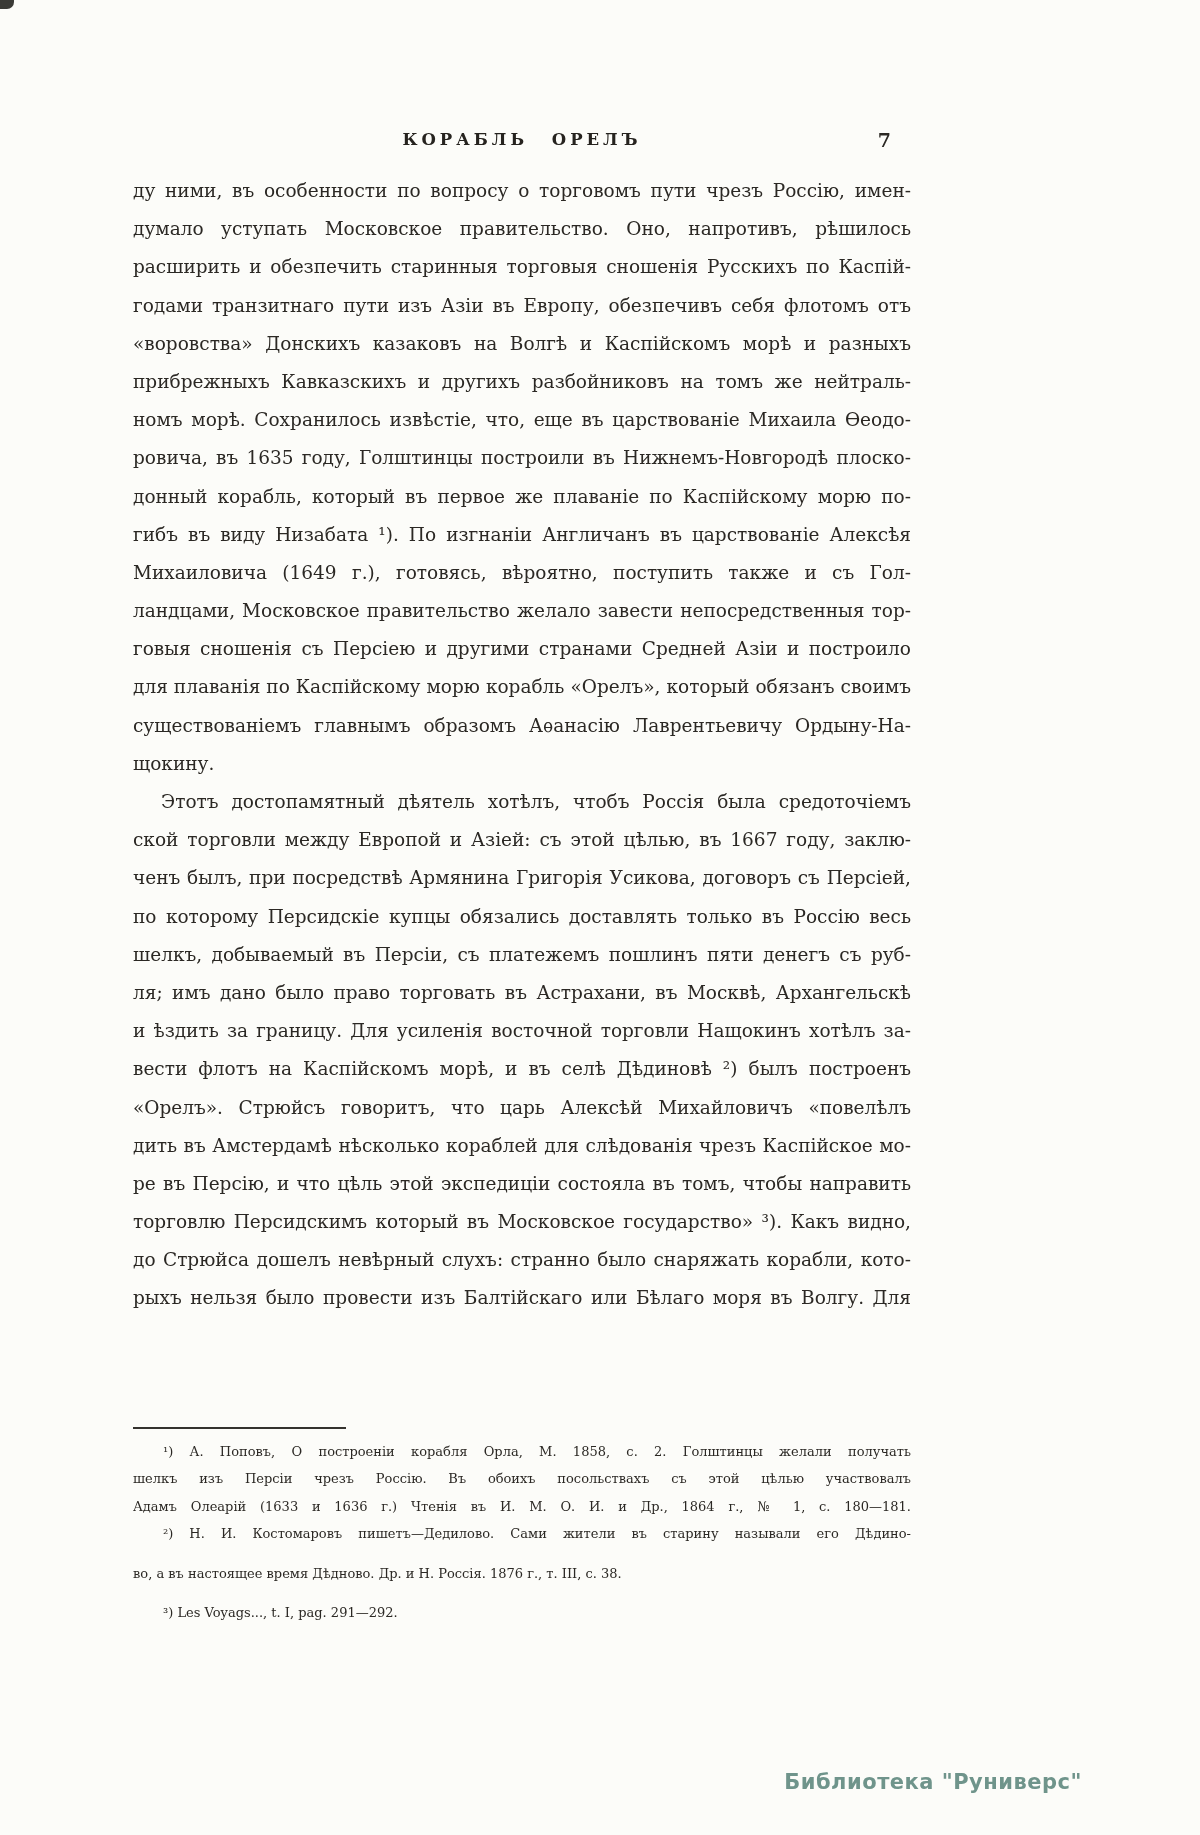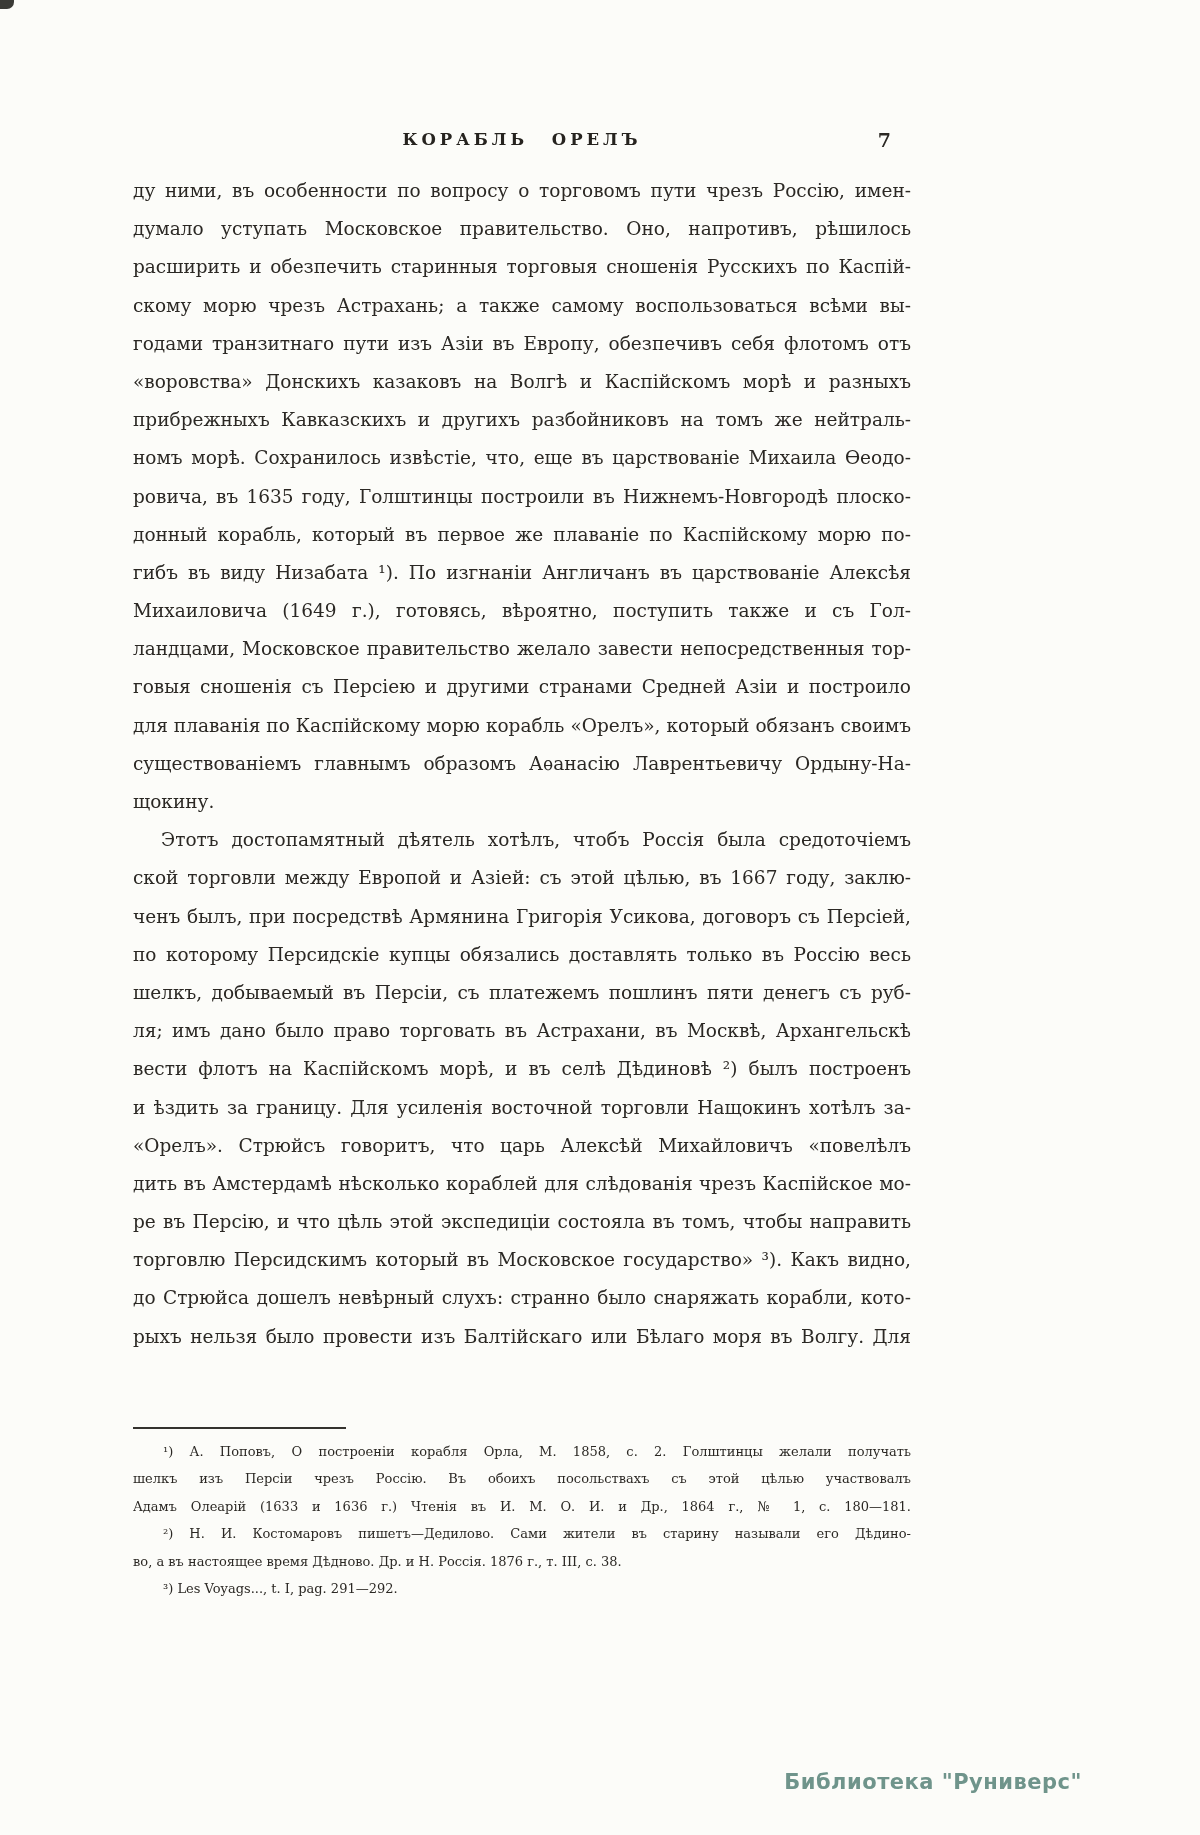--- a/index.html
+++ b/index.html
@@ -69,21 +69,21 @@
     font-size: 13px;
   }
   .fn-line {
     height: 27.4px;
     line-height: 27.4px;
     text-align: justify;
     text-align-last: justify;
     overflow: hidden;
   }
   .fn-line.indent { text-indent: 30px; }
-  .fn-line.no-just { text-align-last: left; }
+  .fn-line.no-just { text-align-last: left; margin-top: 12px; }
   .watermark {
     position: absolute;
     top: 1770px; right: 118px;
     font-family: "DejaVu Sans", sans-serif;
     font-weight: 700;
     font-size: 21px;
     letter-spacing: 0.5px;
   }
 </style>
 </head>
@@ -96,21 +96,20 @@
   <div class="running-header">
     <span class="header-title">КОРАБЛЬ ОРЕЛЪ</span>
     <span class="page-number">7</span>
   </div>
 
   <div class="text-block" id="body-block">
       <div>
         <div class="line">ду ними, въ особенности по вопросу о торговомъ пути чрезъ Россію, имен-</div>
         <div class="line">думало уступать Московское правительство. Оно, напротивъ, рѣшилось</div>
         <div class="line">расширить и обезпечить старинныя торговыя сношенія Русскихъ по Каспій-</div>
-        <div class="line">скому морю чрезъ Астрахань; а также самому воспользоваться всѣми вы-</div>
         <div class="line">годами транзитнаго пути изъ Азіи въ Европу, обезпечивъ себя флотомъ отъ</div>
         <div class="line">«воровства» Донскихъ казаковъ на Волгѣ и Каспійскомъ морѣ и разныхъ</div>
         <div class="line">прибрежныхъ Кавказскихъ и другихъ разбойниковъ на томъ же нейтраль-</div>
         <div class="line">номъ морѣ. Сохранилось извѣстіе, что, еще въ царствованіе Михаила Ѳеодо-</div>
         <div class="line">ровича, въ 1635 году, Голштинцы построили въ Нижнемъ-Новгородѣ плоско-</div>
         <div class="line">донный корабль, который въ первое же плаваніе по Каспійскому морю по-</div>
         <div class="line">гибъ въ виду Низабата ¹). По изгнаніи Англичанъ въ царствованіе Алексѣя</div>
         <div class="line">Михаиловича (1649 г.), готовясь, вѣроятно, поступить также и съ Гол-</div>
         <div class="line">ландцами, Московское правительство желало завести непосредственныя тор-</div>
         <div class="line">говыя сношенія съ Персіею и другими странами Средней Азіи и построило</div>
@@ -118,22 +117,22 @@
         <div class="line">существованіемъ главнымъ образомъ Аѳанасію Лаврентьевичу Ордыну-На-</div>
         <div class="line no-just">щокину.</div>
       </div>
       <div>
         <div class="line indent">Этотъ достопамятный дѣятель хотѣлъ, чтобъ Россія была средоточіемъ мор-</div>
         <div class="line">ской торговли между Европой и Азіей: съ этой цѣлью, въ 1667 году, заклю-</div>
         <div class="line">ченъ былъ, при посредствѣ Армянина Григорія Усикова, договоръ съ Персіей,</div>
         <div class="line">по которому Персидскіе купцы обязались доставлять только въ Россію весь</div>
         <div class="line">шелкъ, добываемый въ Персіи, съ платежемъ пошлинъ пяти денегъ съ руб-</div>
         <div class="line">ля; имъ дано было право торговать въ Астрахани, въ Москвѣ, Архангельскѣ</div>
+        <div class="line">и ѣздить за границу. Для усиленія восточной торговли Нащокинъ хотѣлъ за-</div>
         <div class="line">вести флотъ на Каспійскомъ морѣ, и въ селѣ Дѣдиновѣ ²) былъ построенъ</div>
-        <div class="line">и ѣздить за границу. Для усиленія восточной торговли Нащокинъ хотѣлъ за-</div>
         <div class="line">«Орелъ». Стрюйсъ говоритъ, что царь Алексѣй Михайловичъ «повелѣлъ снаря-</div>
         <div class="line">дить въ Амстердамѣ нѣсколько кораблей для слѣдованія чрезъ Каспійское мо-</div>
         <div class="line">ре въ Персію, и что цѣль этой экспедиціи состояла въ томъ, чтобы направить</div>
         <div class="line">торговлю Персидскимъ который въ Московское государство» ³). Какъ видно,</div>
         <div class="line">до Стрюйса дошелъ невѣрный слухъ: странно было снаряжать корабли, кото-</div>
         <div class="line">рыхъ нельзя было провести изъ Балтійскаго или Бѣлаго моря въ Волгу. Для</div>
       </div>
     </div>
 
   <div class="footnote-rule"></div>

